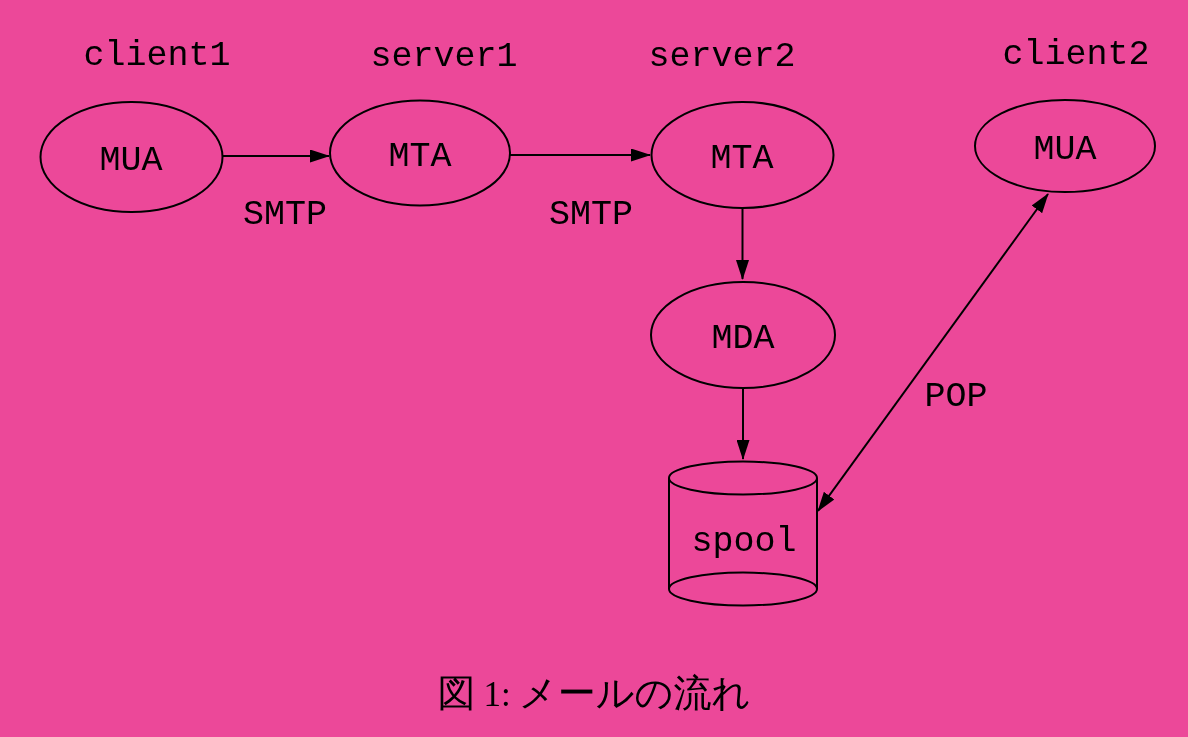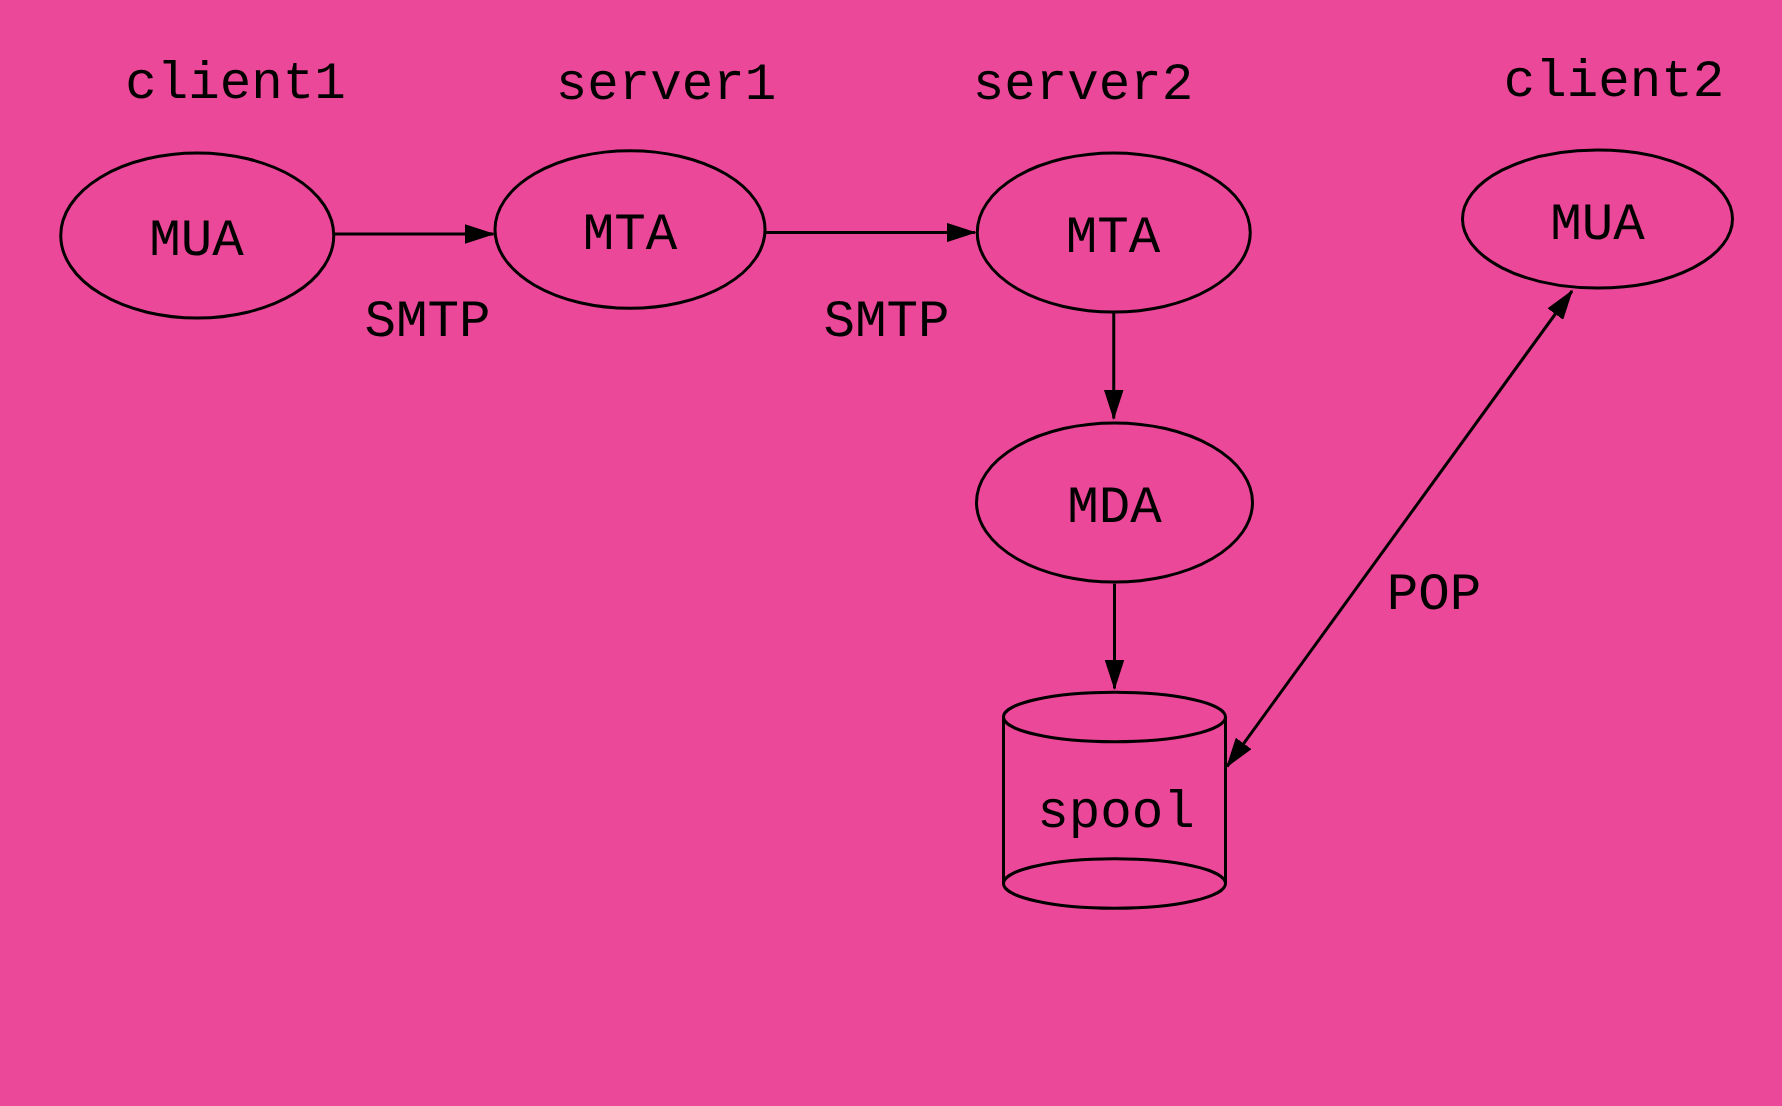--- a/index.html
+++ b/index.html
@@ -108,14 +108,17 @@
     <text class="mono" x="591" y="215">SMTP</text>
 
     <line class="edge" x1="742.5" y1="208" x2="742.5" y2="279" marker-end="url(#arrow)"></line>
 
     <line class="edge" x1="743" y1="389" x2="743" y2="459" marker-end="url(#arrow)"></line>
 
     <line class="edge" x1="818" y1="511" x2="1048" y2="194" marker-start="url(#arrow)" marker-end="url(#arrow)"></line>
     <text class="mono" x="956" y="397">POP</text>
   </svg>
 
+  <div class="caption">
+    <span class="cjk">図</span><span class="num">1:</span><span class="cjk">メールの流れ</span>
+  </div>
 
 </div>
 
 </body></html>

